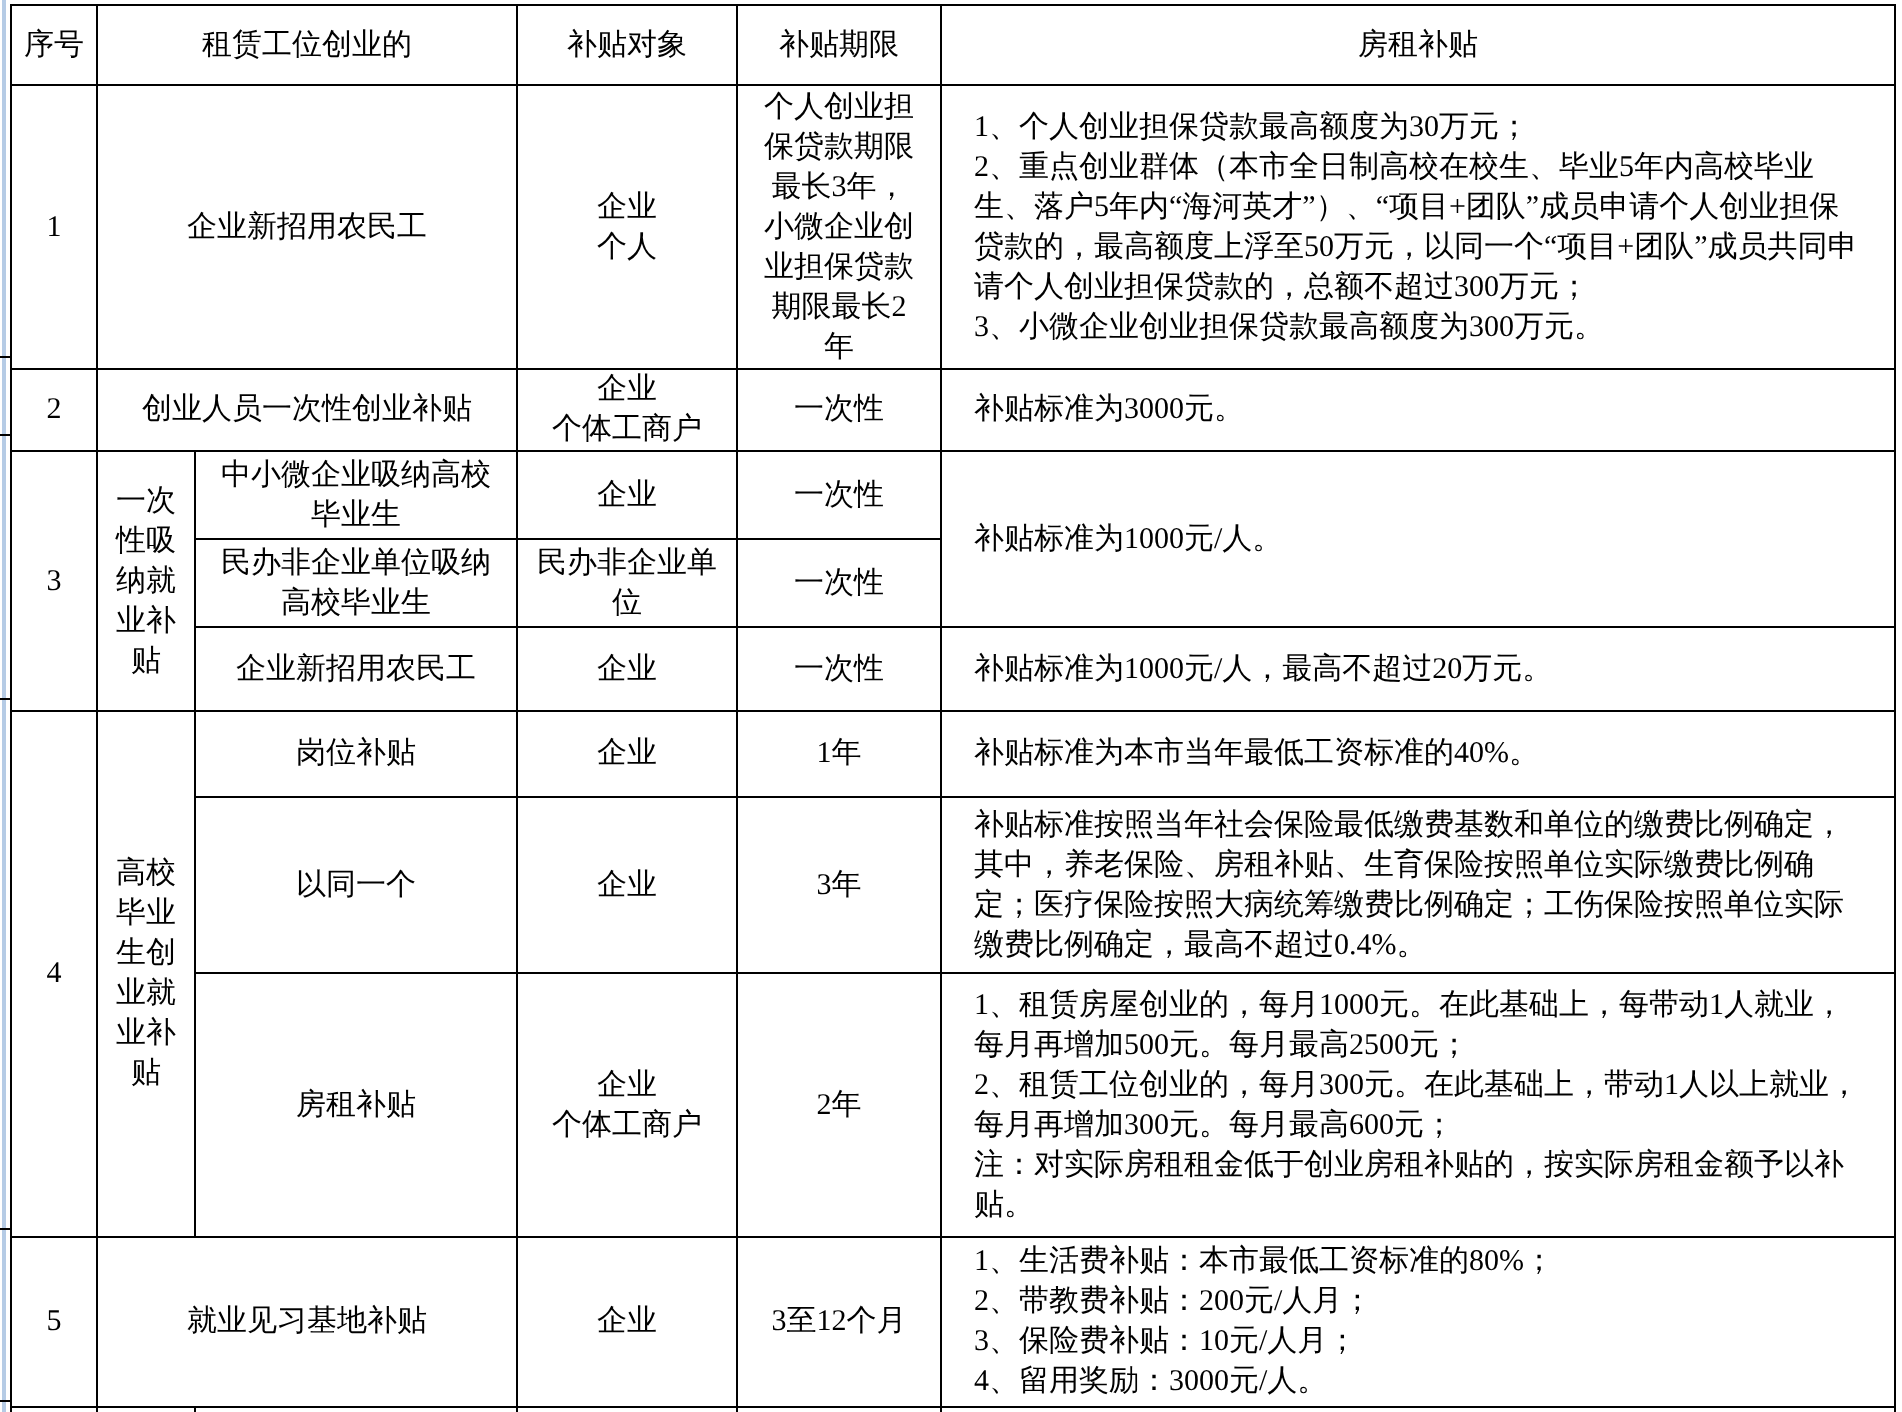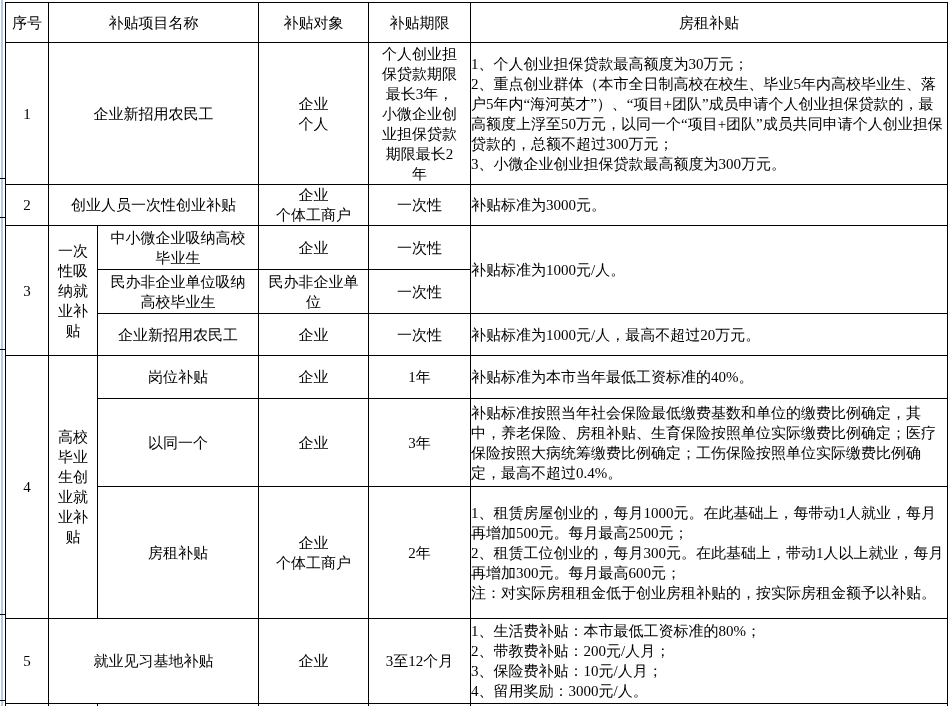--- a/index.html
+++ b/index.html
@@ -13,21 +13,21 @@
   table{border-collapse:collapse;table-layout:fixed;width:942px;}
   td,th{
     border:1px solid #000;font-weight:normal;font-size:15px;line-height:20px;
     text-align:center;vertical-align:middle;white-space:pre-line;word-break:break-all;
     padding:0 6px;overflow:hidden;
   }
   th{padding:0 2px;}
   td.no{padding:0 2px;}
   td.group{padding:0 8px;margin-left:12px;}
   td.period{padding:0 10px;}
-  td.std{text-align:left;padding:2px 0;margin-left:12px;}
+  td.std{text-align:left;padding:2px 16px;margin-left:12px;}
 </style>
 </head>
 <body>
 
 <div class="edge-strip"></div>
 <div class="margin-dash" style="top:178px"></div>
 <div class="margin-dash" style="top:217px"></div>
 <div class="margin-dash" style="top:349px"></div>
 <div class="margin-dash" style="top:614px"></div>
 <div class="margin-dash" style="top:700px"></div>
@@ -39,21 +39,21 @@
         <col style="width:49px">
         <col style="width:161px">
       <col style="width:110px">
         <col style="width:102px">
         <col style="width:477px">
     </colgroup>
 
     <tbody>
         <tr style="height:40px">
       <th>序号</th>
-      <th colspan="2">补贴项目名称</th>
+      <th colspan="2">租赁工位创业的</th>
       <th>补贴对象</th>
       <th>补贴期限</th>
       <th>房租补贴</th>
     </tr>
 
     <tr style="height:142px">
       <td class="no">1</td>
       <td colspan="2">企业新招用农民工</td>
       <td>企业
 个人</td>

